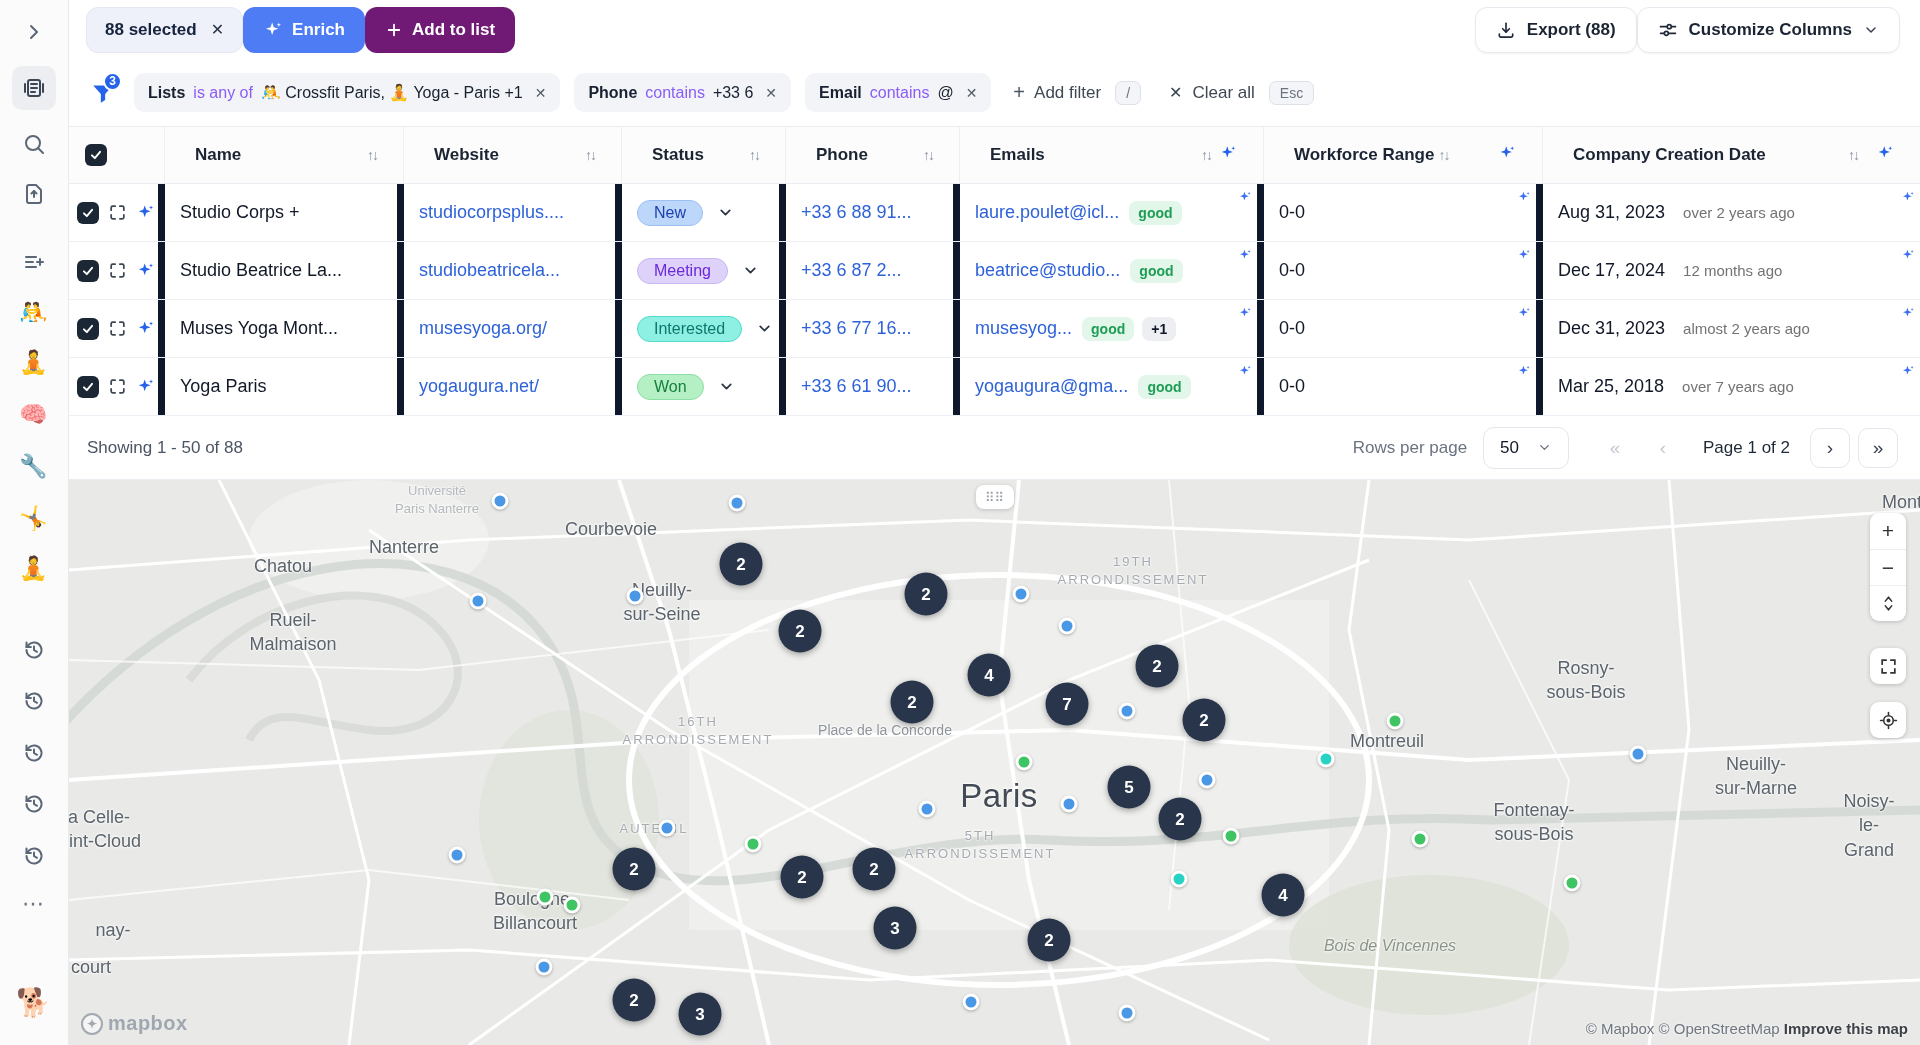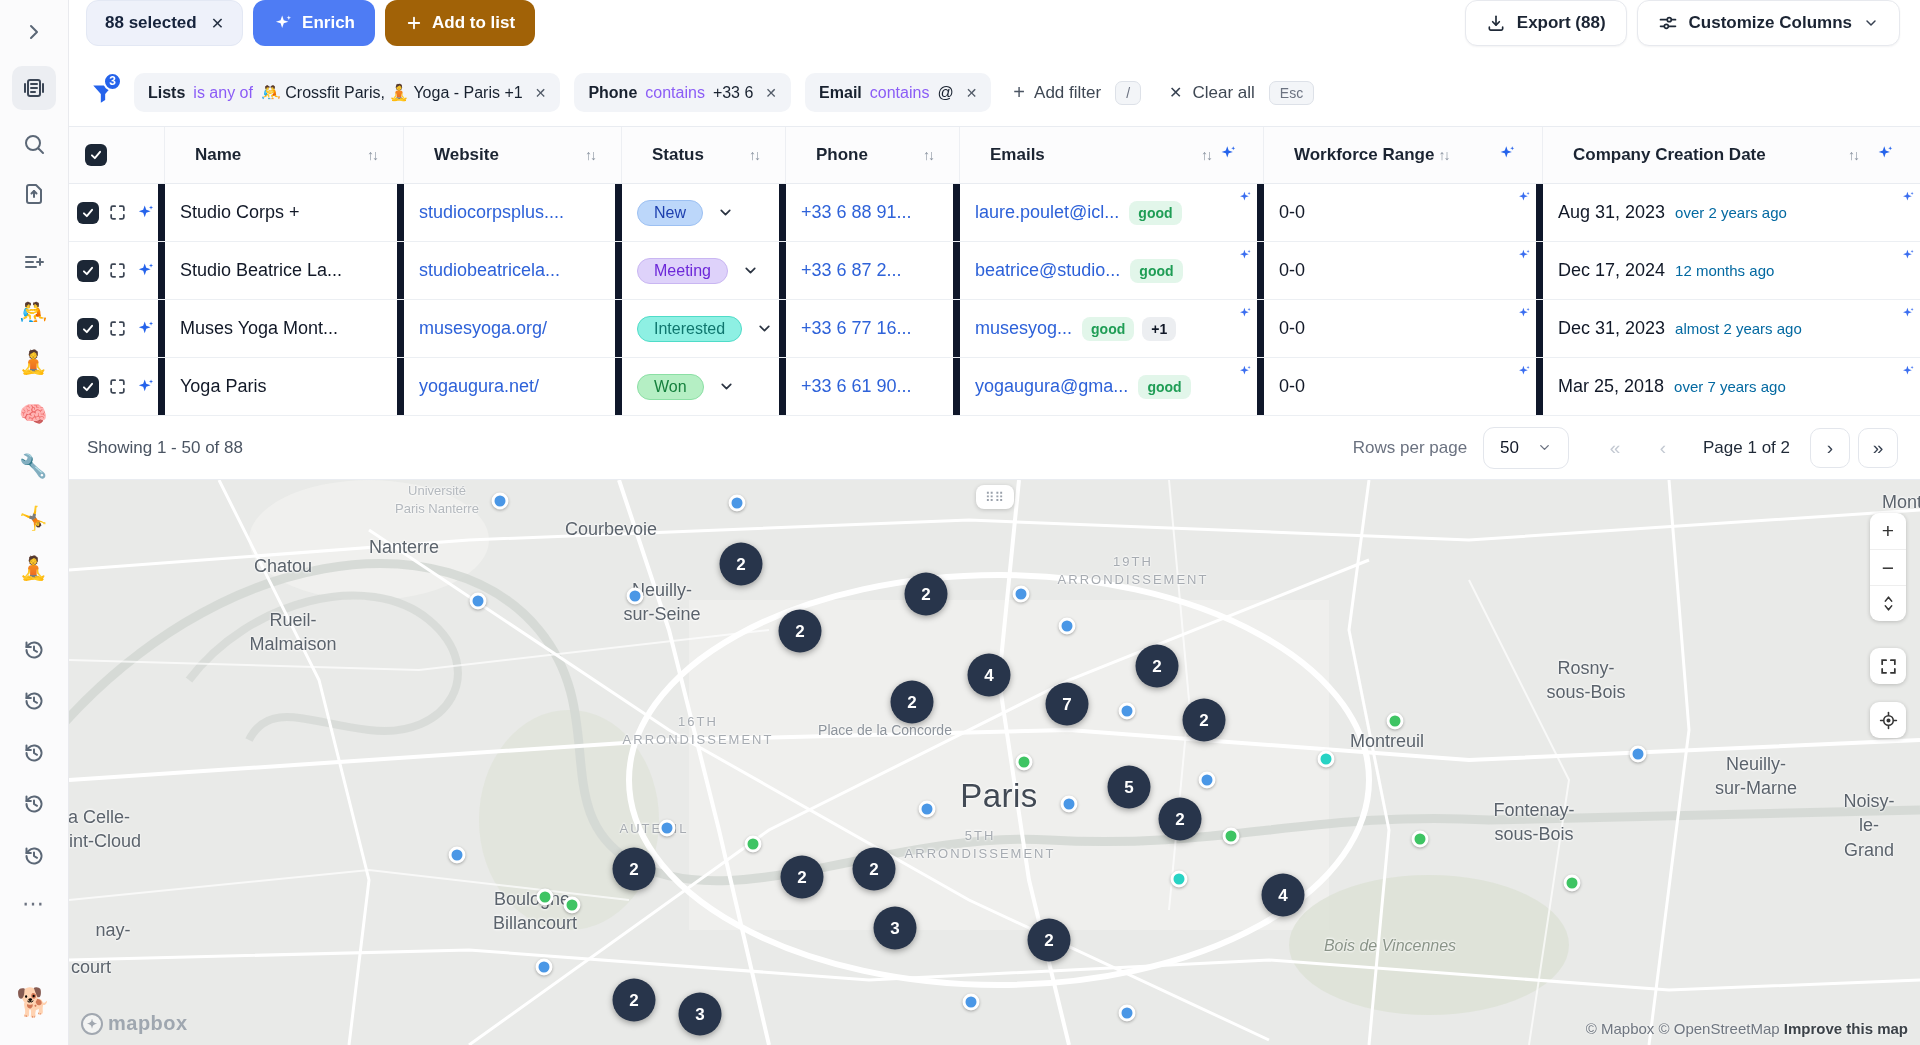--- a/index.html
+++ b/index.html
@@ -10,26 +10,26 @@
   
   .sidebar { position:relative; width:69px; height:100%; background:#fbfbfc; border-right:1px solid #e9eaee; flex:0 0 69px; }
   .sb-item { position:absolute; left:50%; transform:translateX(-50%); width:44px; height:44px; display:flex; align-items:center; justify-content:center; border-radius:10px; color:#5b6776; font-size:24px; cursor:pointer; }
   .sb-item.active { background:#eceef2; color:#3b4656; }
   .sb-item svg { width:24px; height:24px; }
   .sb-emoji { font-size:23px; }
   .sb-dots { font-size:22px; color:#6b7280; letter-spacing:2px; }
 
   
   .main { flex:1; display:flex; flex-direction:column; min-width:0; }
-  .topbar { height:59px; display:flex; padding:0 20px 0 17px; gap:10px; }
+  .topbar { height:59px; display:flex; align-items:center; padding:0 20px 0 17px; }
   .pill-selected { display:flex; align-items:center; gap:14px; height:46px; padding:0 18px; background:#eef1fa; border:1px solid #e3e8f4; border-radius:12px; font-weight:700; font-size:17px; color:#16233c; cursor:pointer; }
   .pill-selected .x { font-weight:400; color:#273244; font-size:16px; }
   .btn-blue { display:flex; align-items:center; gap:9px; height:46px; padding:0 20px; border-radius:12px; color:#fff; font-size:17px; font-weight:600; cursor:pointer; border:none; }
   .btn-enrich { background:#4e7cf4; }
-  .btn-add { background:#a16207; }
+  .btn-add { background:#701a75; }
   .spacer { flex:1; }
   .btn-ghost { display:flex; align-items:center; gap:11px; height:46px; padding:0 20px; background:#fff; border:1px solid #e7e9ee; border-radius:12px; font-size:17px; font-weight:600; color:#1b2433; box-shadow:0 1px 2px rgba(16,24,40,.05); cursor:pointer; }
   .btn-ghost svg { width:20px; height:20px; }
 
   
   .filterbar { height:67px; display:flex; align-items:center; gap:14px; padding:0 20px 0 17px; }
   .funnel { position:relative; width:34px; height:34px; display:flex; align-items:center; justify-content:center; cursor:pointer; }
   .funnel svg { width:26px; height:26px; }
   .funnel .fbadge { position:absolute; top:-4px; right:-2px; min-width:19px; height:19px; border-radius:50%; background:#2563eb; color:#fff; font-size:12px; font-weight:700; display:flex; align-items:center; justify-content:center; border:2px solid #fff; }
   .chip { display:flex; align-items:center; gap:8px; height:39px; padding:0 14px; background:#f2f4f8; border-radius:10px; font-size:16px; cursor:pointer; }
@@ -69,21 +69,21 @@
   .st-interested { background:#8ef0e3; border:1px solid #4fdcc8; color:#0f766e; }
   .st-won { background:#b5efc4; border:1px solid #8bdfa4; color:#15803d; }
   .chev { margin-left:14px; color:#2b3442; cursor:pointer; display:flex; }
   .chev svg { width:17px; height:17px; }
   .gbadge { margin-left:10px; background:#e2f6ea; color:#1f9d55; font-size:14px; font-weight:600; border-radius:8px; padding:4px 9px; flex:0 0 auto; }
   .xbadge { margin-left:8px; background:#eceef1; color:#111827; font-size:14px; font-weight:600; border-radius:8px; padding:4px 9px; flex:0 0 auto; }
   .xbadge:empty { display:none; }
   .cellspark { position:absolute; top:4px; right:5px; color:#3b6ef0; }
   .cellspark svg { width:14px; height:14px; }
   .d1 { font-size:18px; color:#111827; white-space:nowrap; }
-  .d2 { margin-left:10px; font-size:15px; color:#0369a1; white-space:nowrap; }
+  .d2 { margin-left:18px; font-size:15px; color:#737373; white-space:nowrap; }
   .wf { font-size:18px; color:#111827; }
 
   
   .pager { height:64px; border-bottom:1px solid #e9ecf1; display:flex; align-items:center; padding:0 22px 0 18px; }
   .showing { color:#4b5563; font-size:17px; }
   .rpp { display:flex; align-items:center; gap:16px; margin-left:auto; }
   .rpp-label { color:#6b7280; font-size:17px; }
   .select { display:flex; align-items:center; gap:18px; height:42px; padding:0 16px; border:1px solid #e3e6ec; border-radius:11px; font-size:17px; color:#111827; cursor:pointer; background:#fff; }
   .select svg { width:15px; height:15px; color:#6b7280; }
   .pgbtns { display:flex; align-items:center; gap:8px; margin-left:26px; }

